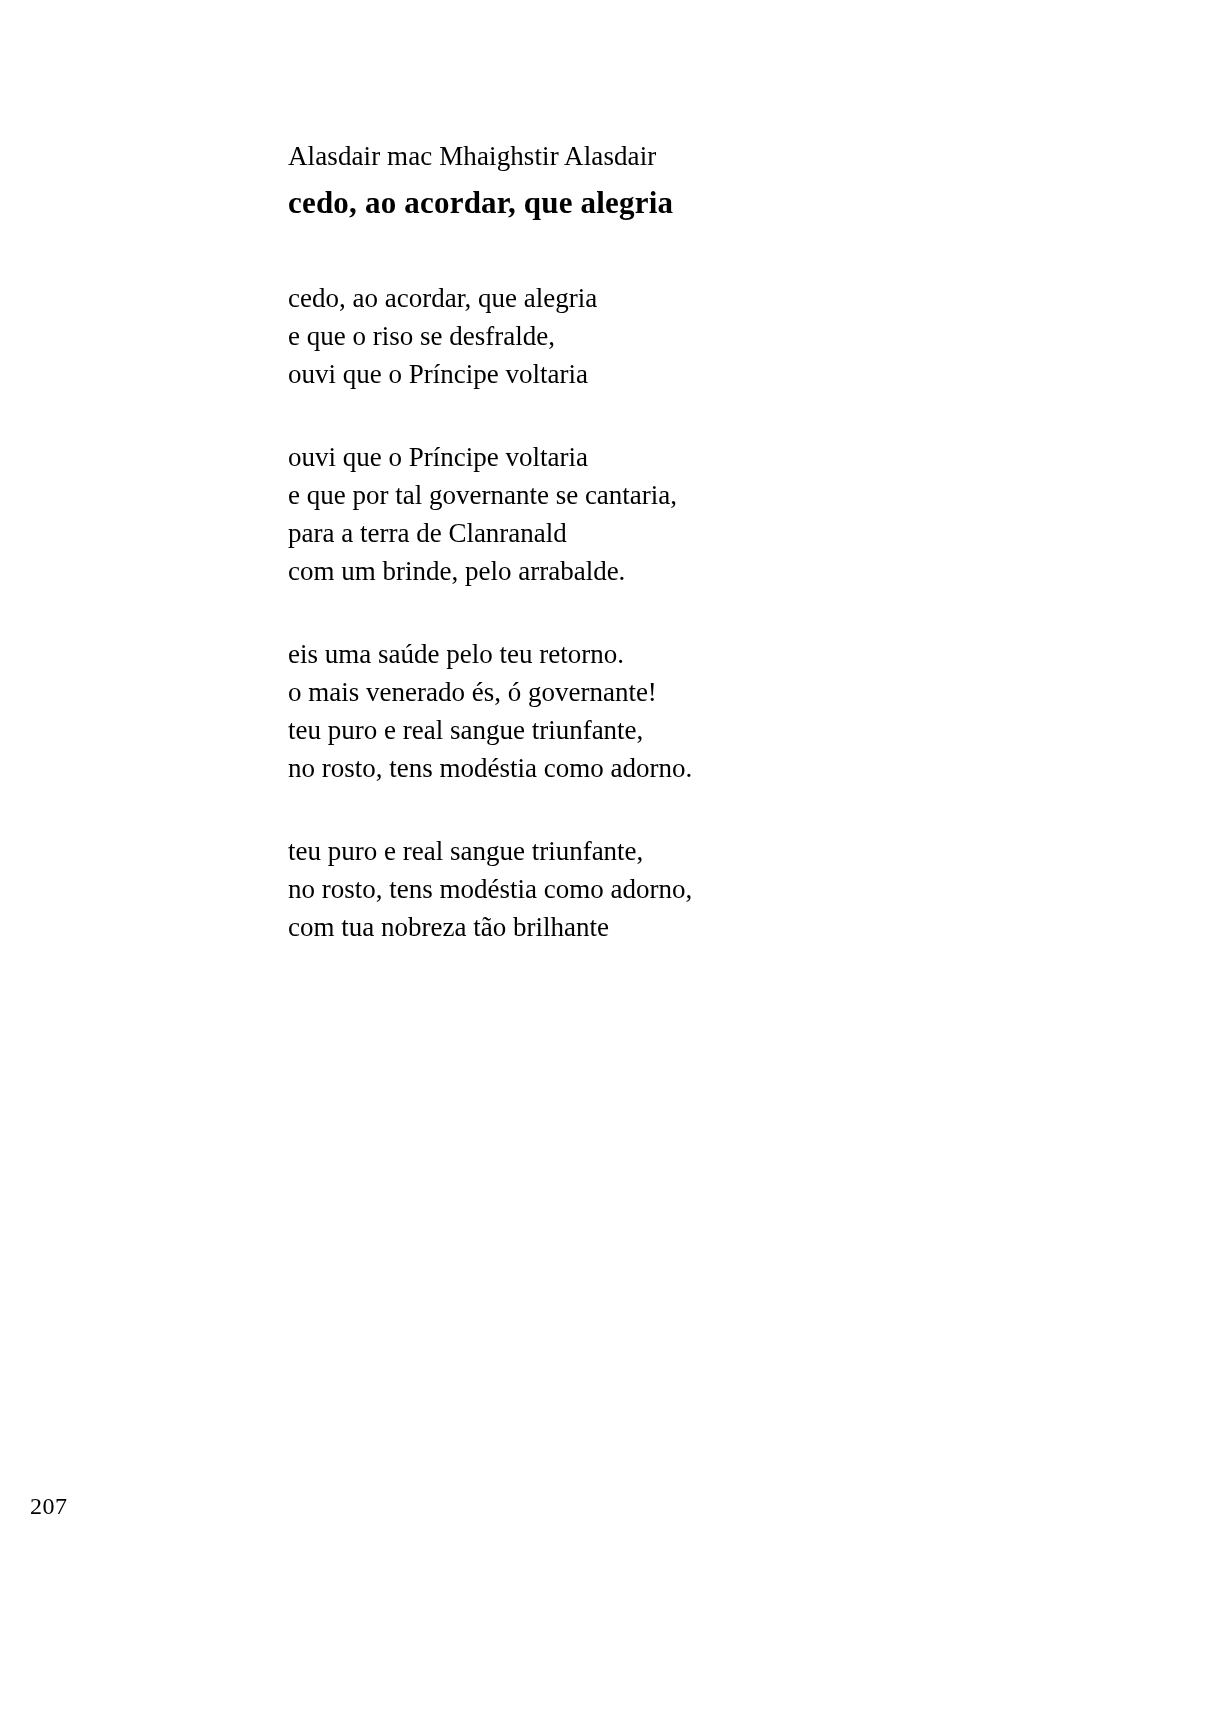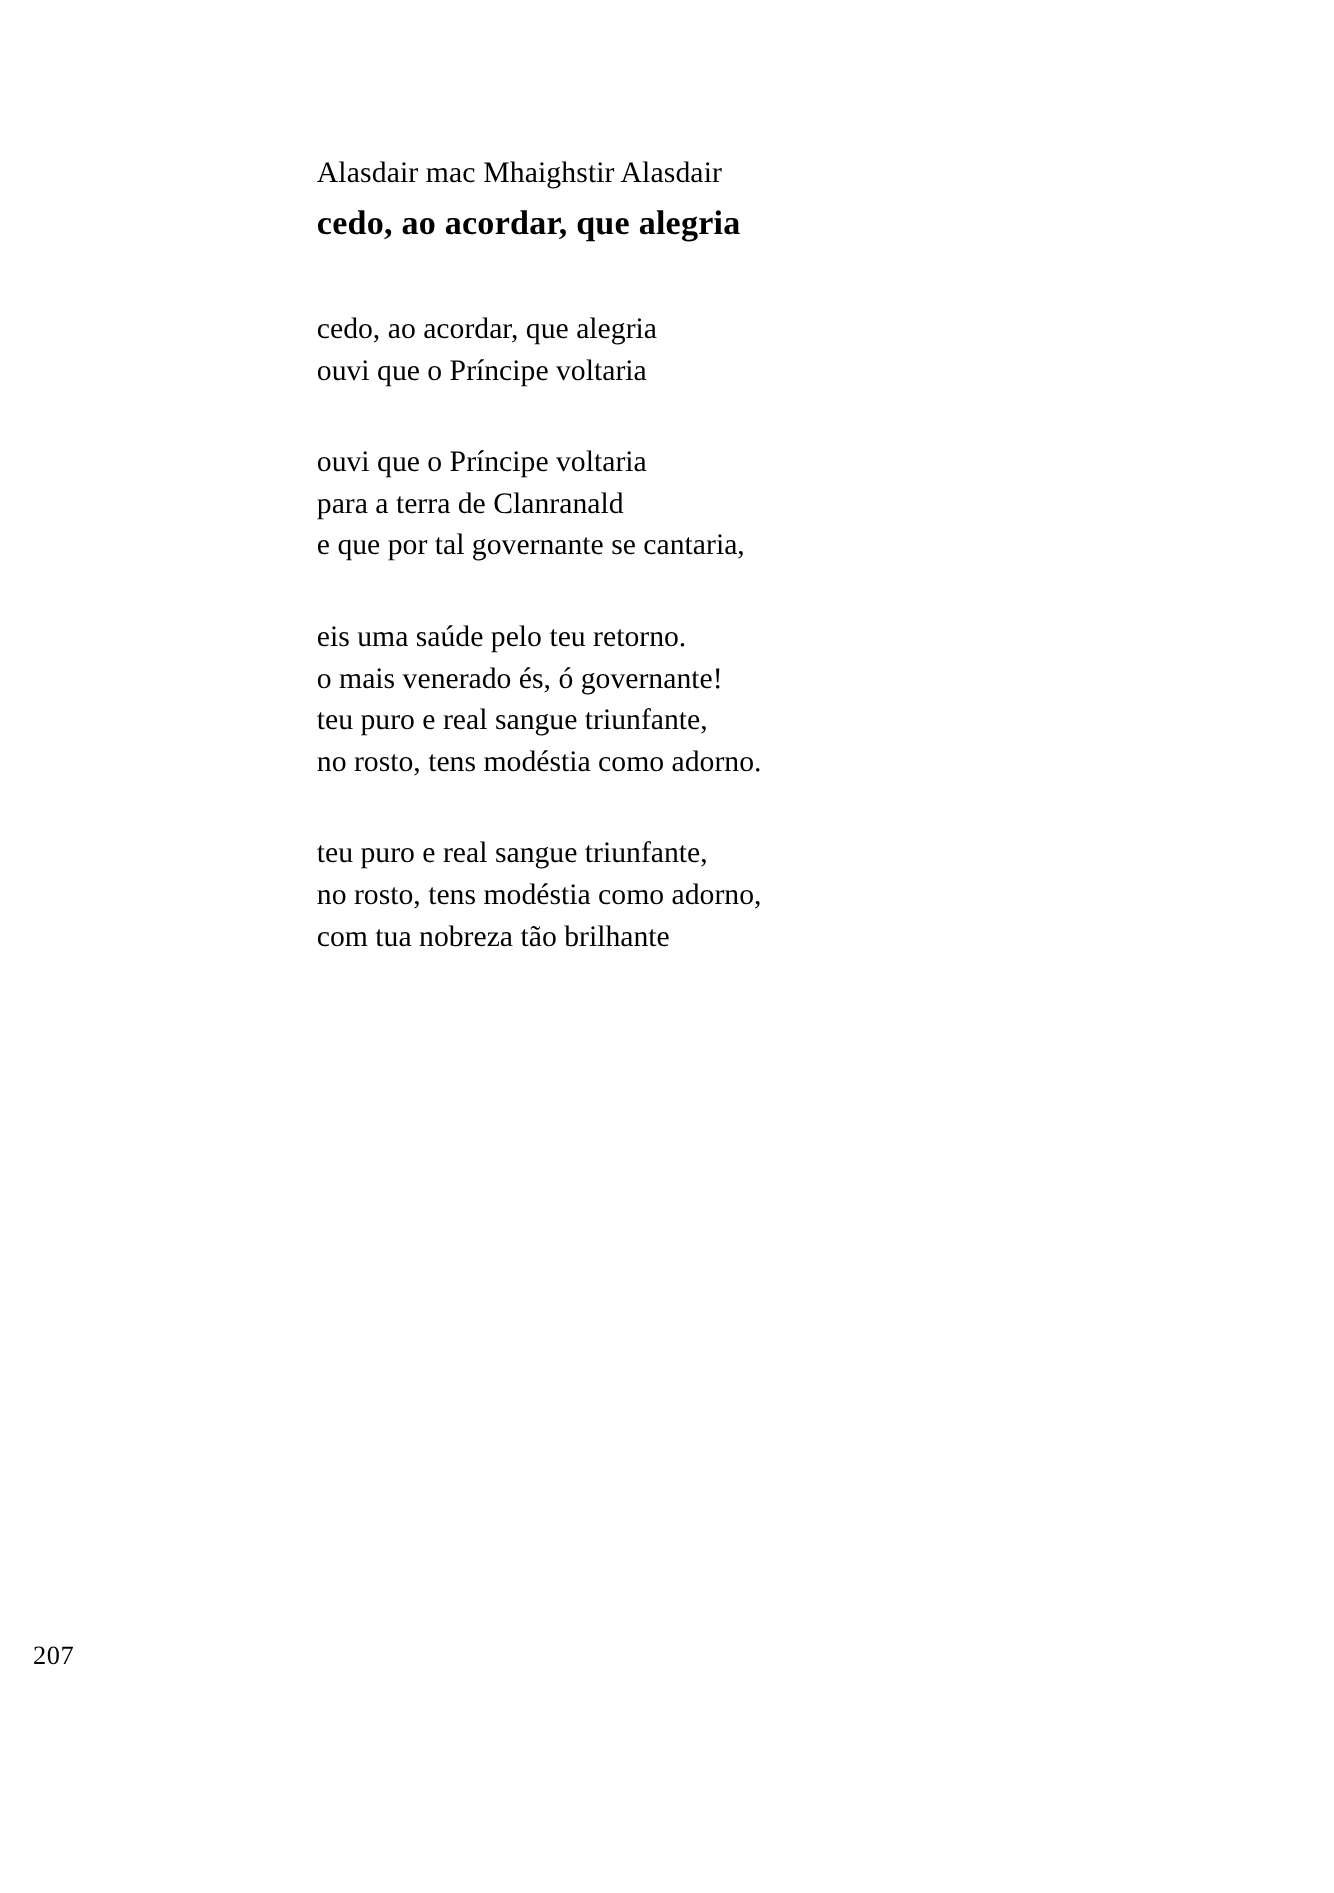--- a/index.html
+++ b/index.html
@@ -74,27 +74,29 @@
 <div class="page">
   <div class="content">
 
     <div class="author">Alasdair mac Mhaighstir Alasdair</div>
     <h1 class="poem-title">cedo, ao acordar, que alegria</h1>
 
     <div class="stanzas">
 
       <div class="stanza">
         <div class="line">cedo, ao acordar, que alegria</div>
+        <div class="line">e que o riso se desfralde,</div>
         <div class="line">ouvi que o Príncipe voltaria</div>
       </div>
 
       <div class="stanza">
         <div class="line">ouvi que o Príncipe voltaria</div>
+        <div class="line">e que por tal governante se cantaria,</div>
         <div class="line">para a terra de Clanranald</div>
-        <div class="line">e que por tal governante se cantaria,</div>
+        <div class="line">com um brinde, pelo arrabalde.</div>
       </div>
 
       <div class="stanza">
         <div class="line">eis uma saúde pelo teu retorno.</div>
         <div class="line">o mais venerado és, ó governante!</div>
         <div class="line">teu puro e real sangue triunfante,</div>
         <div class="line">no rosto, tens modéstia como adorno.</div>
       </div>
 
       <div class="stanza">

